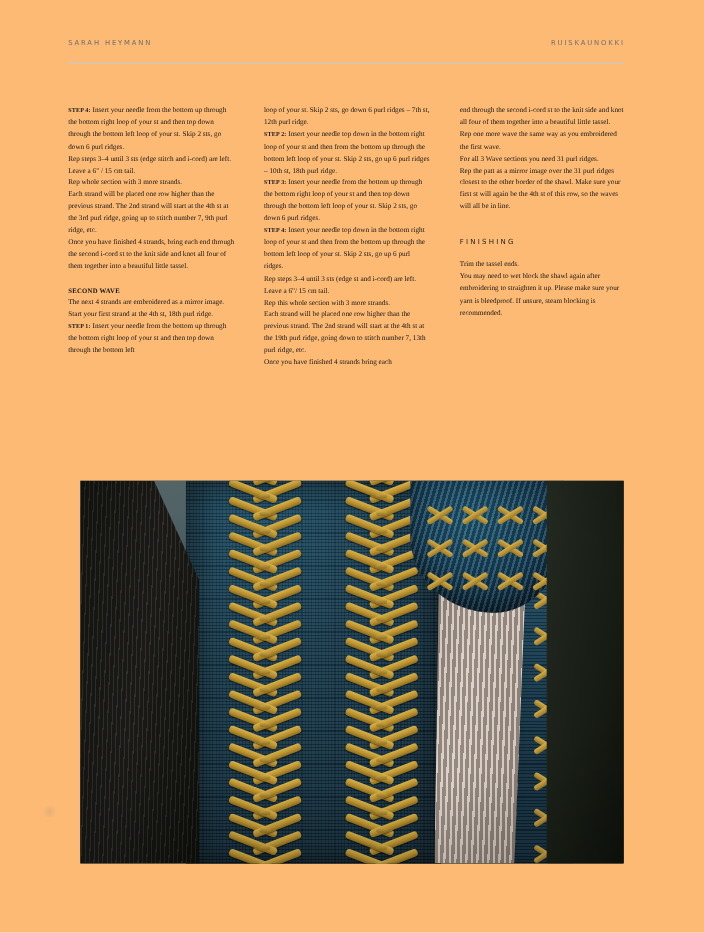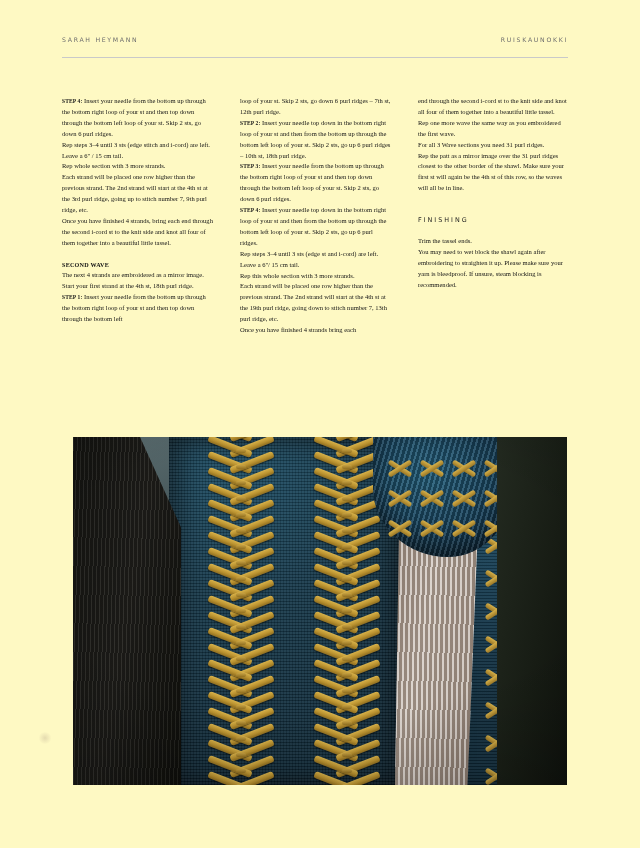--- a/index.html
+++ b/index.html
@@ -12,21 +12,21 @@
     height: 848px;
     position: relative;
     font-family: "Liberation Serif", serif;
     color: #1a1a1a;
     overflow: hidden;
   }
 
   .page {
     position: absolute;
     inset: 0;
-    background: #fef9c3;
+    background: #fdba74;
   }
 
   
   .runhead {
     position: absolute;
     left: 62px;
     top: 36px;
     width: 506px;
     display: flex;
     justify-content: space-between;

